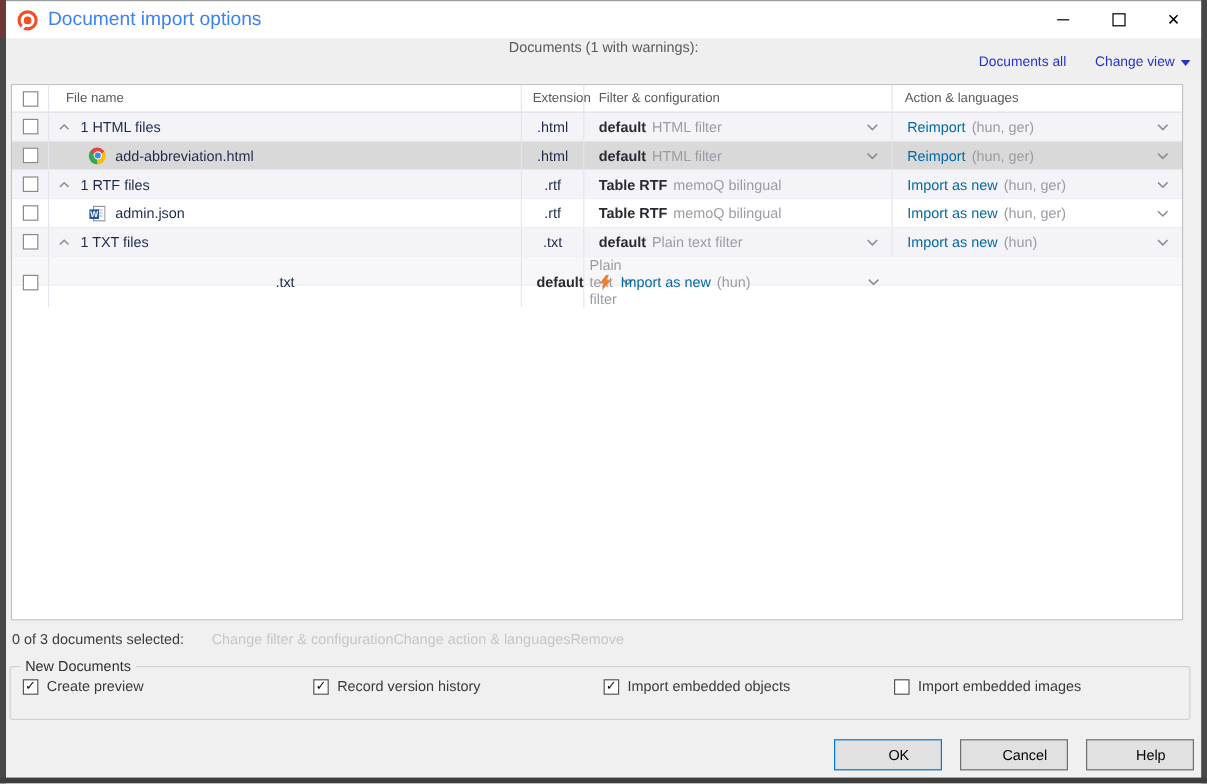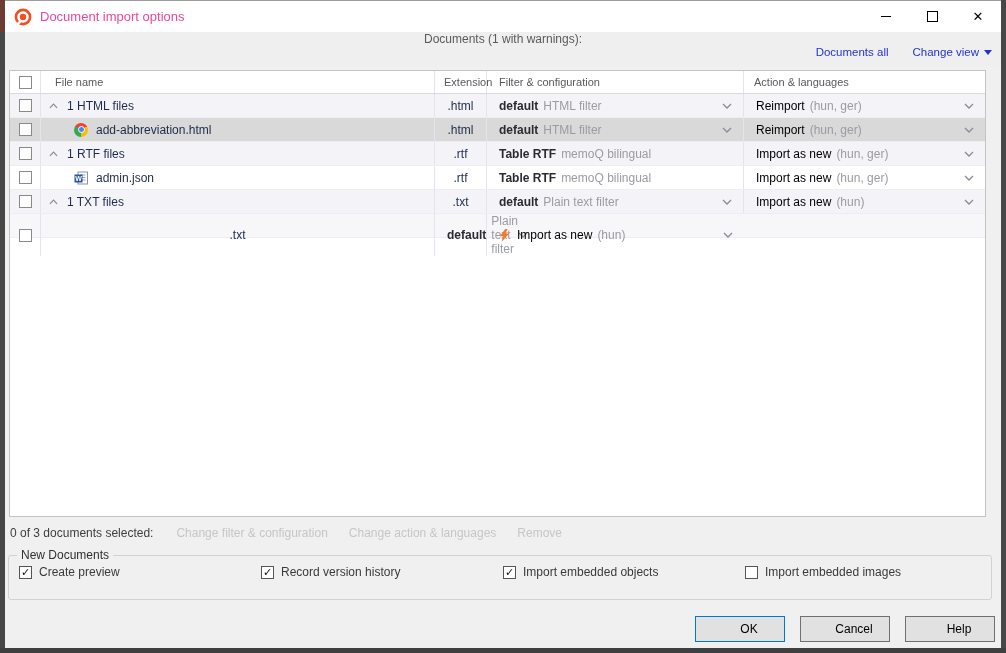--- a/index.html
+++ b/index.html
@@ -12,21 +12,21 @@
   
   .edge-left{position:absolute;left:0;top:0;width:5px;height:653px;background:#474747;z-index:60;}
   .edge-left-top{position:absolute;left:0;top:0;width:5px;height:32px;background:#6e3a33;z-index:61;}
   .edge-right{position:absolute;right:0;top:0;width:5px;height:653px;background:#474747;z-index:60;}
   .edge-bottom{position:absolute;left:0;bottom:0;height:5px;width:1006px;background:#3f3f3f;z-index:60;}
 
   
   .titlebar{position:absolute;left:5px;right:5px;top:0;height:32px;background:#ffffff;
     border-top:1px solid #9c9c9c;display:flex;align-items:center;box-sizing:border-box;}
   .app-icon{margin-left:9px;width:18px;height:18px;display:flex;}
-  .title{margin-left:8px;font-size:13px;color:#ec4899;}
+  .title{margin-left:8px;font-size:16px;color:#3b82f6;}
   .wincontrols{margin-left:auto;display:flex;height:100%;}
   .winbtn{width:46px;height:100%;display:flex;align-items:center;justify-content:center;cursor:default;}
   .glyph-min{width:10px;height:1px;background:#000;display:block;}
   .glyph-max{width:9px;height:9px;border:1px solid #000;display:block;}
   .glyph-close{font-size:13px;color:#000;line-height:13px;}
 
   
   .docbar{position:absolute;left:5px;right:5px;top:32px;height:34px;background:#efefef;
     display:flex;align-items:center;padding:0 9px;box-sizing:border-box;flex-direction:column;}
   .doclabel{font-size:12px;color:#5a5a5a;}
@@ -47,39 +47,39 @@
     display:inline-flex;align-items:center;justify-content:center;font-size:11px;line-height:11px;color:#111;}
   .checkbox.checked::after{content:"\2713";font-weight:bold;}
   .fn-cell{padding-left:8px;gap:9px;}
   .fn-cell.child{padding-left:33px;gap:8px;}
   .fn-head{padding-left:14px;}
   .name-navy{color:#1d2b4a;}
   .ext-cell{justify-content:center;color:#1d2b4a;}
   .dd-cell{padding:0 11px 0 12px;}
   .f1{font-weight:bold;color:#2a2a32;}
   .f2{color:#9b9ba3;margin-left:5px;}
-  .a1{color:#000000;}
+  .a1{color:#0369a1;}
   .a2{color:#9b9ba3;margin-left:5px;}
   .chev{margin-left:auto;display:flex;}
   .group{background:#f4f4f8;}
   .selected{background:#d9d9d9;}
   .row-white{background:#ffffff;}
   .row-faint{background:#f7f7f9;}
   .warn-ic{margin-right:7px;display:flex;}
 
   
   .chrome{width:14px;height:14px;border-radius:50%;flex:0 0 auto;
     background:conic-gradient(from 300deg,#ea4335 0 120deg,#fbbc05 0 240deg,#34a853 0 360deg);
     display:inline-flex;align-items:center;justify-content:center;}
   .chrome-in{width:7px;height:7px;border-radius:50%;background:#4285f4;border:1.5px solid #fff;box-sizing:border-box;}
 
   
   .statusbar{position:absolute;left:10px;top:522px;height:22px;display:flex;align-items:center;font-size:12px;}
   .sel-text{color:#3d3d3d;}
-  .dis-link{color:#c6c6c6;margin-left:21px;}
+  .dis-link{color:#c6c6c6;}
   .dis-link.first{margin-left:23px;}
 
   
   .newdocs{position:absolute;left:8px;top:548px;width:984px;height:52px;border:1px solid #d2d2d2;
     border-radius:3px;box-sizing:border-box;margin:0;padding:0;background:#f0f0f0;}
   .newdocs legend{font-size:12px;color:#2f2f2f;margin-left:8px;padding:0 4px;}
   .cbrow{display:flex;padding-left:10px;margin-top:3px;}
   .cbitem{width:242px;display:flex;align-items:center;gap:7px;font-size:12px;color:#3a3a3a;}
   .cbitem .checkbox{border-color:#555;}
 

